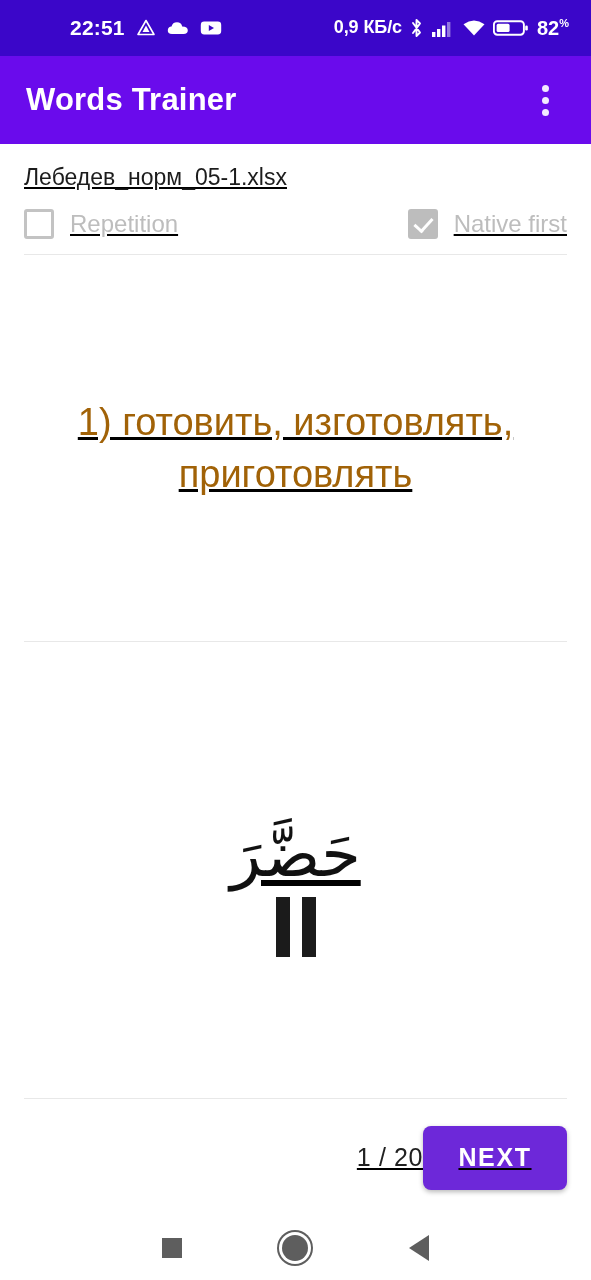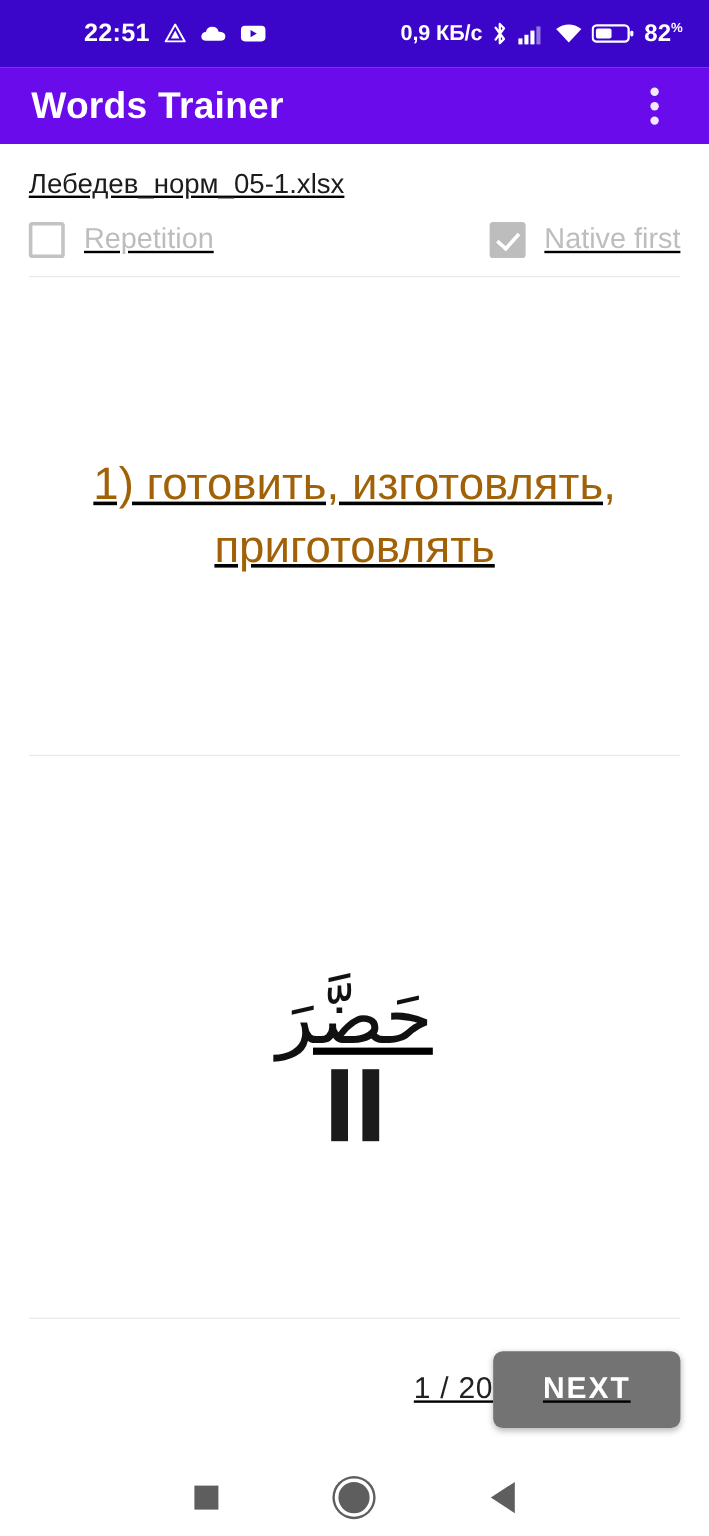--- a/index.html
+++ b/index.html
@@ -48,21 +48,21 @@
     font-size: 20px;
     font-weight: bold;
     color: #ffffff;
     margin-left: 1px;
   }
   .status-batt-pct sup { font-size: 11px; }
   .sicon { display: inline-flex; align-items: center; justify-content: center; }
 
   
   .app-bar {
-    height: 64px;
+    height: 88px;
     background: #6a0bec;
     display: flex;
     align-items: center;
     justify-content: space-between;
     padding: 0 26px 0 26px;
     flex: 0 0 auto;
   }
   .app-title {
     color: #ffffff;
     font-size: 31px;
@@ -201,25 +201,25 @@
     flex: 0 0 auto;
   }
   .bottom-spacer { flex: 1 1 auto; }
   .counter {
     font-size: 25px;
     color: #212121;
     letter-spacing: 0.6px;
     white-space: nowrap;
   }
   .next-button {
-    background: #737373;
+    background: #6d28d9;
     color: #ffffff;
     border: none;
     border-radius: 8px;
-    width: 156px;
+    width: 144px;
     height: 64px;
     font-size: 25px;
     font-weight: bold;
     letter-spacing: 1.6px;
     font-family: "Liberation Sans", sans-serif;
     cursor: pointer;
     box-shadow: 0 2px 5px rgba(0,0,0,0.28);
   }
 
   

